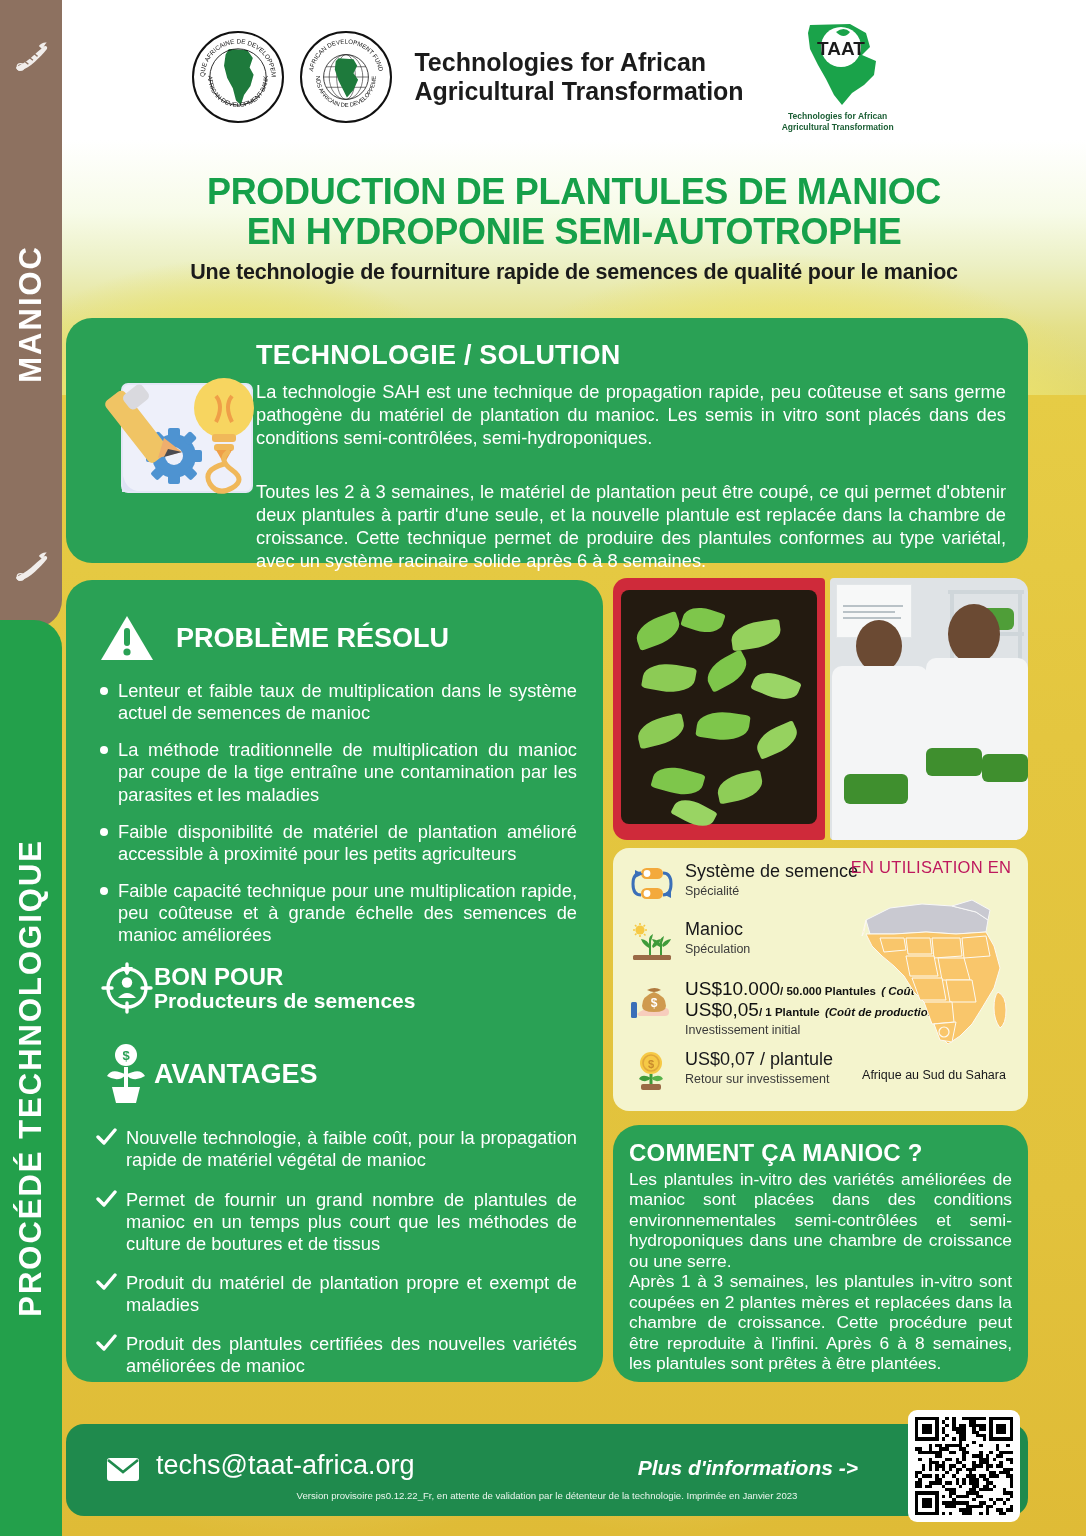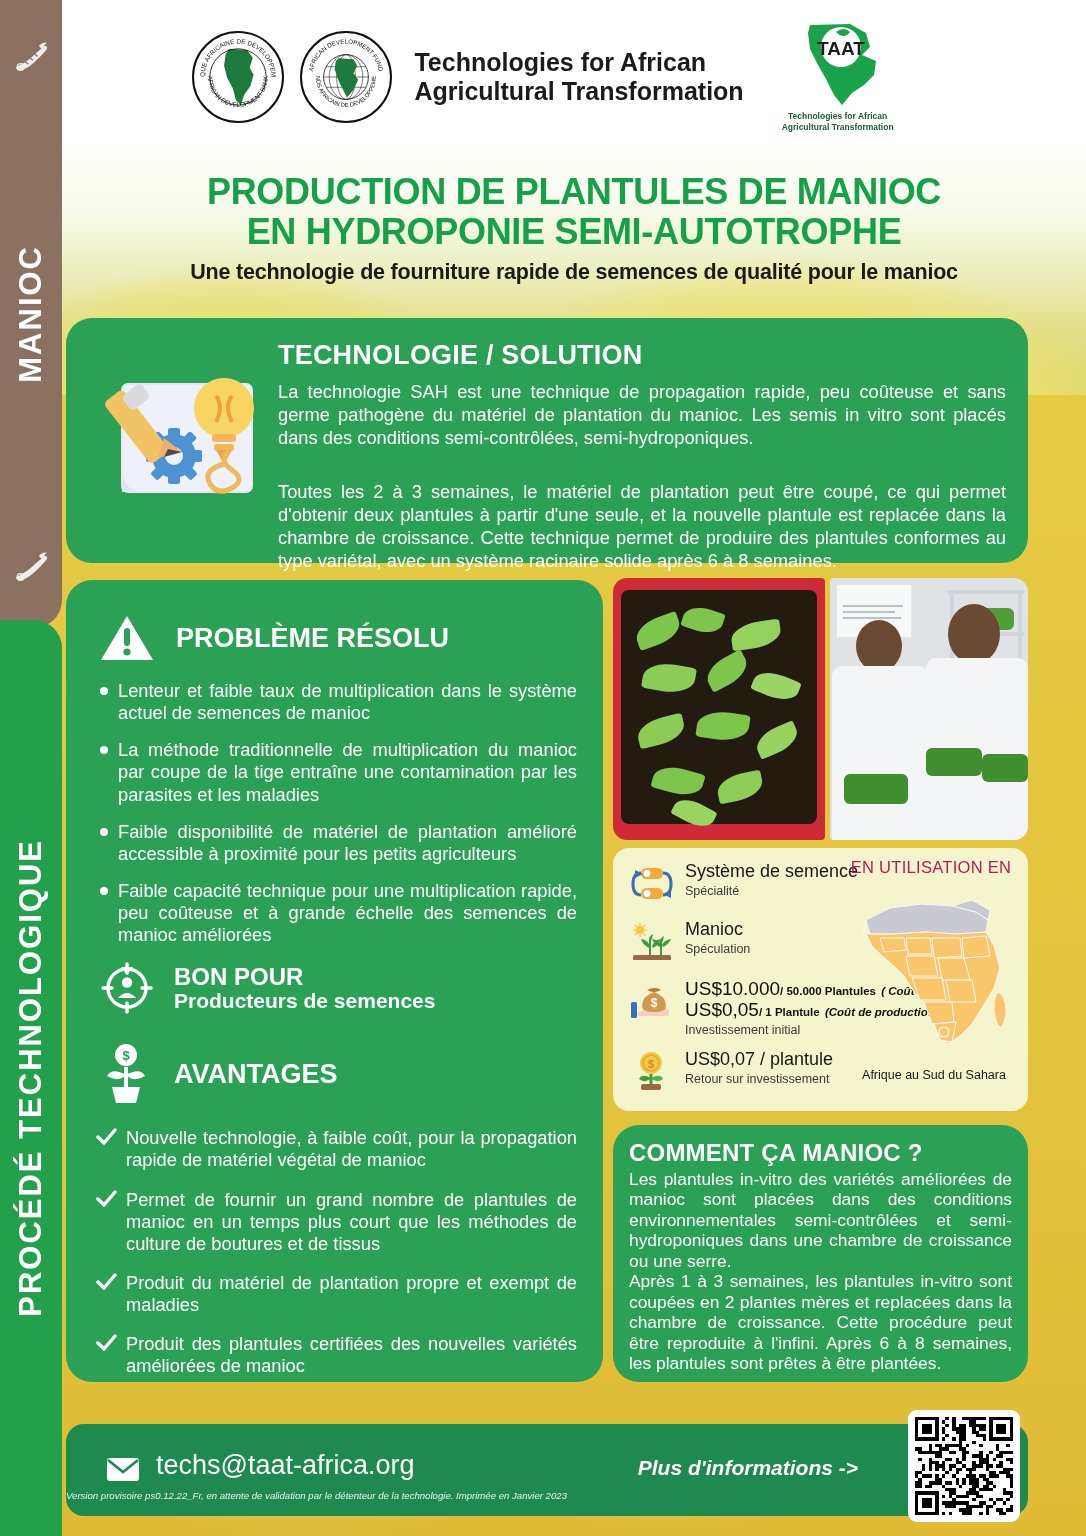--- a/index.html
+++ b/index.html
@@ -75,35 +75,35 @@
 
   
   #hero{position:absolute;left:62px;top:172px;width:1024px;text-align:center;}
   #hero h1{color:#16a04a;font-size:36px;font-weight:bold;line-height:1.12;letter-spacing:-.3px;}
   #hero h2{color:#1b1b1b;font-size:21.5px;font-weight:bold;margin-top:7px;letter-spacing:-.2px;}
 
   
   .card{position:absolute;background:#2aa155;border-radius:26px;color:#fff;}
   #card-tech{left:66px;top:318px;width:962px;height:245px;}
   #card-tech .ico{position:absolute;left:36px;top:28px;width:170px;height:170px;}
-  #card-tech .body{position:absolute;left:212px;top:22px;right:22px;}
+  #card-tech .body{position:absolute;left:190px;top:22px;right:22px;}
   .card-h{font-size:27px;font-weight:bold;letter-spacing:.2px;}
   #card-tech .card-h{margin-bottom:10px;}
   .ptext{font-size:18.3px;line-height:1.255;text-align:justify;}
   .ptext + .ptext{margin-top:31px;}
 
   #card-problem{left:66px;top:580px;width:537px;height:802px;}
   #card-problem .head{display:flex;align-items:center;gap:22px;padding:34px 0 0 34px;}
   #card-problem .head .warn{width:54px;height:48px;}
   #card-problem .head h3{font-size:27px;font-weight:bold;}
   ul.bullets{list-style:none;margin:18px 26px 0 30px;}
   ul.bullets li{position:relative;padding-left:22px;font-size:18.3px;line-height:1.21;margin-bottom:15px;text-align:justify;}
   ul.bullets li::before{content:"";position:absolute;left:4px;top:7px;width:8px;height:8px;border-radius:50%;background:#fff;}
 
-  .subhead{display:flex;align-items:center;gap:20px;margin:24px 0 0 34px;}
+  .subhead{display:flex;align-items:center;margin:24px 0 0 34px;}
   .subhead .txt .t1{font-size:24px;font-weight:bold;line-height:1.05;}
   .subhead .txt .t2{font-size:21px;font-weight:bold;line-height:1.15;}
   .subhead svg{flex:0 0 auto;}
   ul.checks{list-style:none;margin:16px 26px 0 30px;}
   ul.checks li{position:relative;padding-left:30px;font-size:18.3px;line-height:1.21;margin-bottom:17px;text-align:justify;}
   ul.checks li .ck{position:absolute;left:0;top:1px;width:21px;height:18px;}
 
   
   #photos{position:absolute;left:613px;top:578px;width:415px;height:262px;border-radius:14px;overflow:hidden;
     display:flex;gap:5px;background:#e9c83f;}
@@ -136,21 +136,21 @@
   #card-how{left:613px;top:1125px;width:415px;height:257px;}
   #card-how .inner{padding:14px 16px 0 16px;}
   #card-how .card-h{font-size:24px;margin-bottom:2px;}
   #card-how .ptext{font-size:17.4px;line-height:1.175;}
 
   
   #footer{position:absolute;left:66px;top:1424px;width:962px;height:92px;background:#1f8a4d;border-radius:18px;}
   #mail-ico{position:absolute;left:40px;top:33px;width:34px;height:25px;}
   #mail-txt{position:absolute;left:90px;top:26px;font-size:27px;color:#fff;}
   #more-info{position:absolute;right:170px;top:32px;font-size:21px;color:#fff;font-style:italic;font-weight:bold;}
-  #version{position:absolute;left:0;right:0;top:66px;font-size:9.6px;color:#e9f5ec;font-style:italic;}
+  #version{position:absolute;left:0;right:0;top:66px;text-align:center;font-size:9.6px;color:#e9f5ec;}
   #qr{position:absolute;left:908px;top:1410px;width:112px;height:112px;background:#fff;border-radius:9px;padding:7px;}
   #qr canvas,#qr svg{width:100%;height:100%;display:block;}
 </style>
 </head>
 <body>
 
 <div id="bg-top"></div>
 <div id="bg-hero"></div>
 <div id="bg-hill-a"></div>
 <div id="bg-hill-b"></div>

